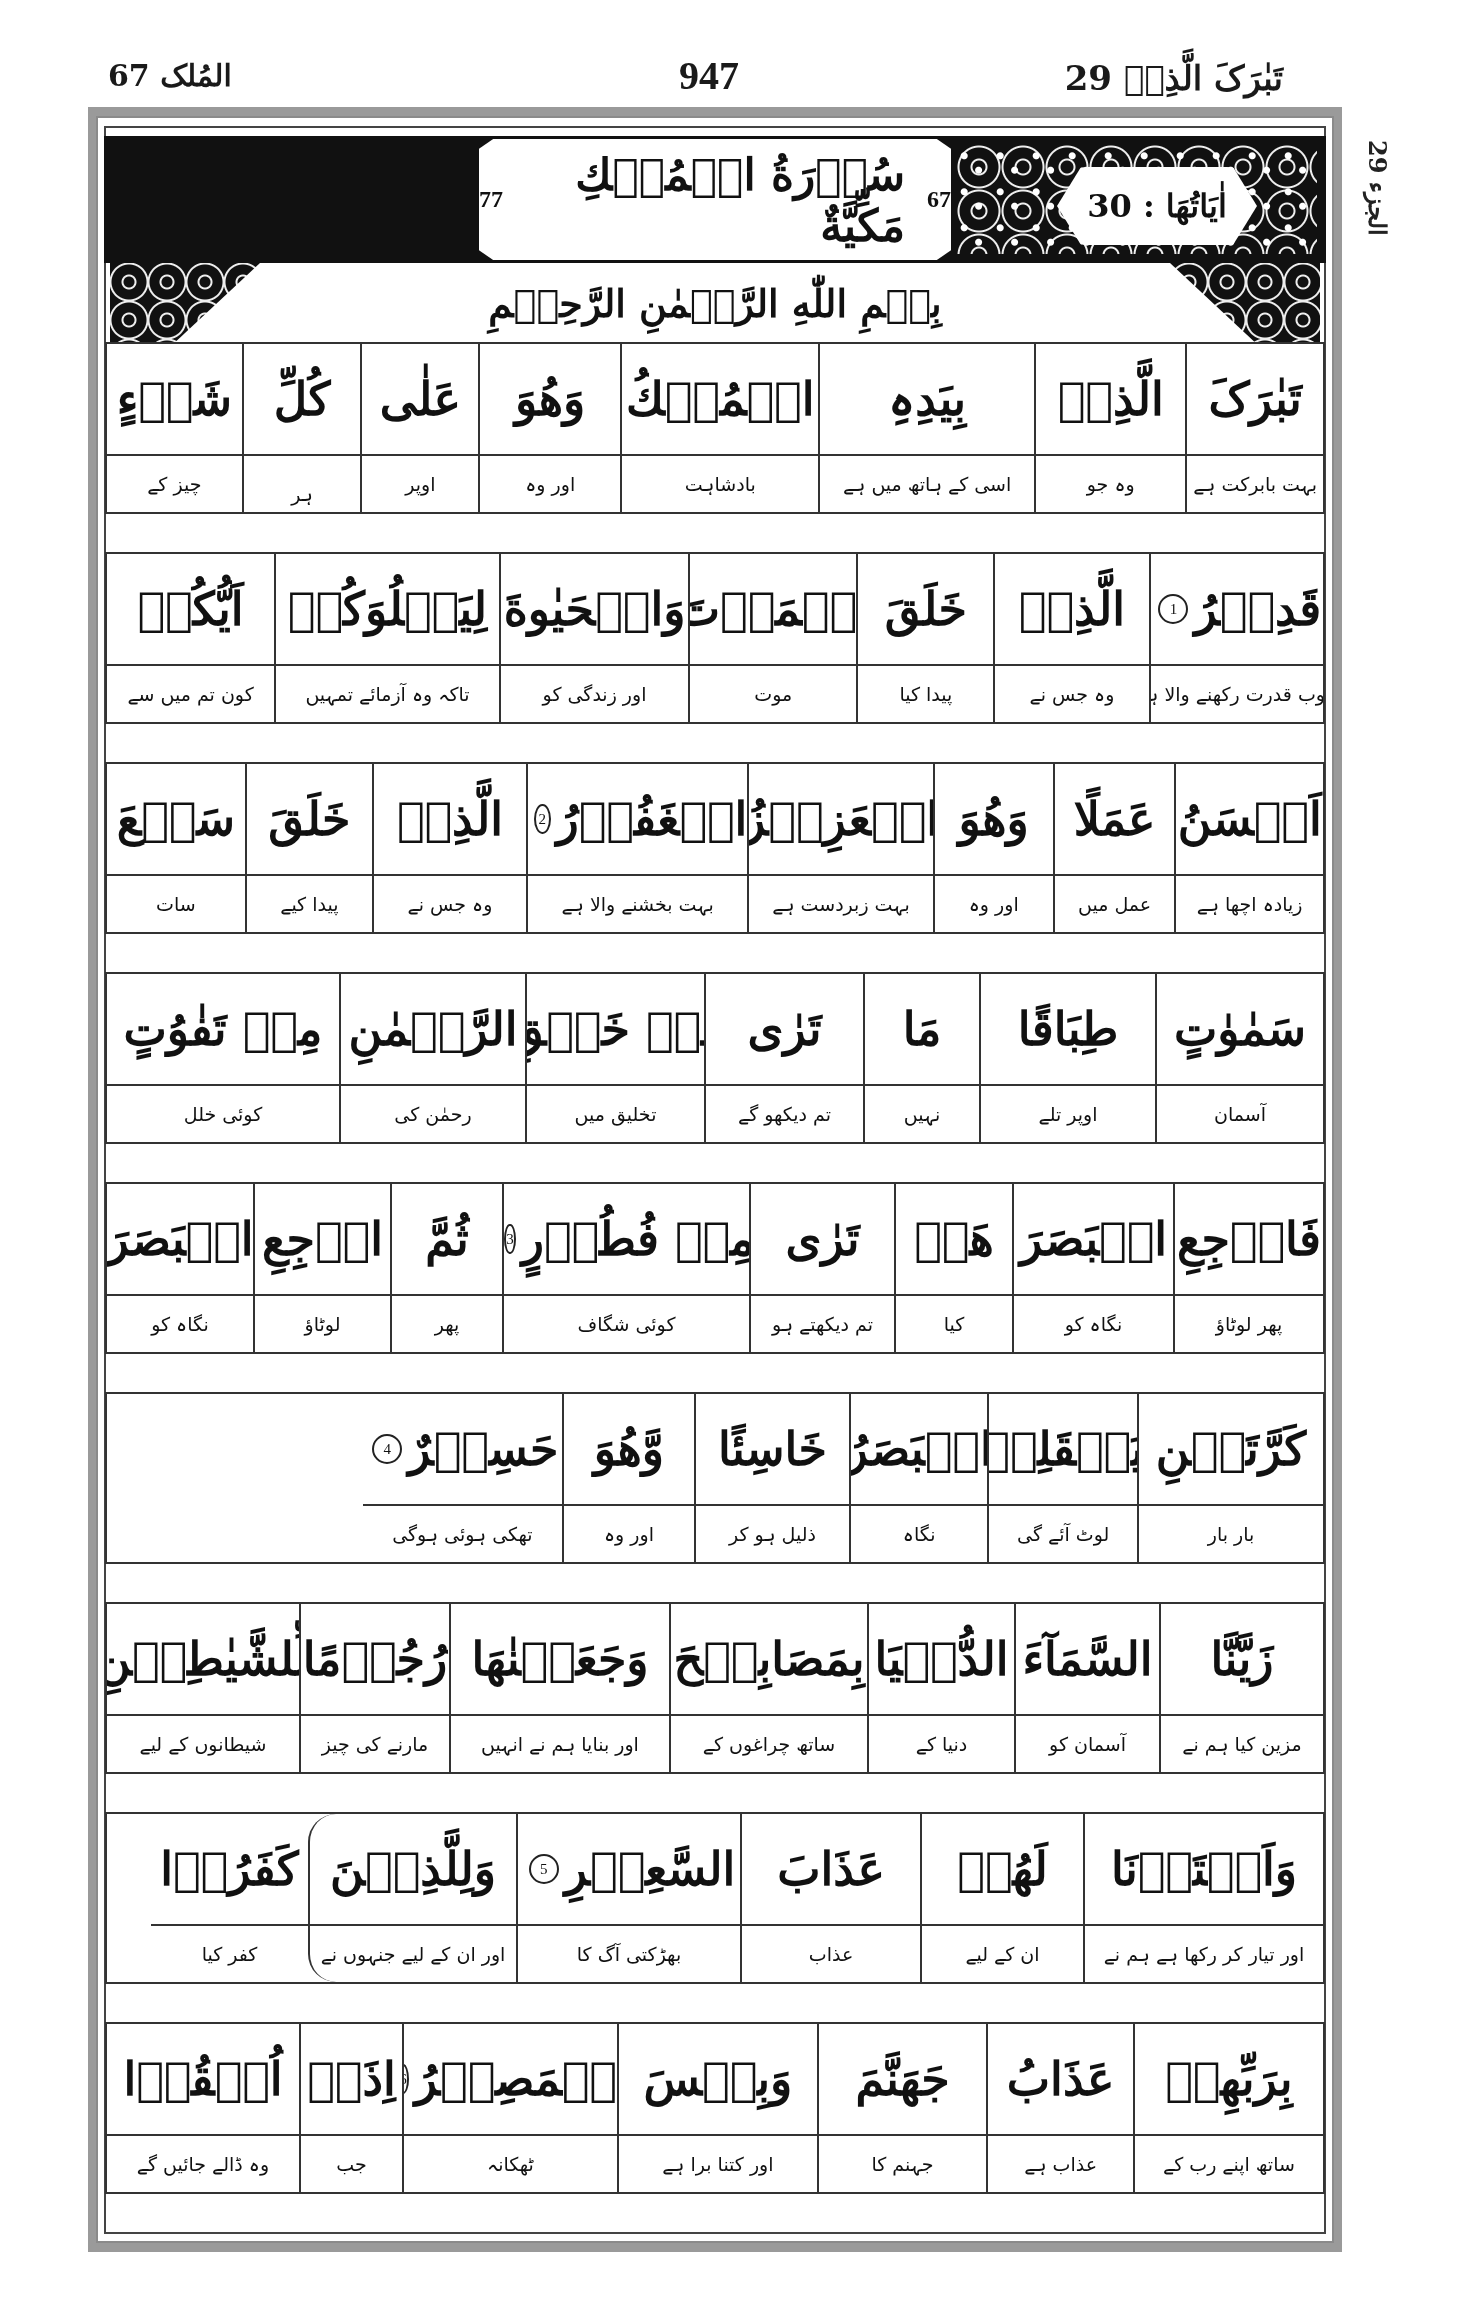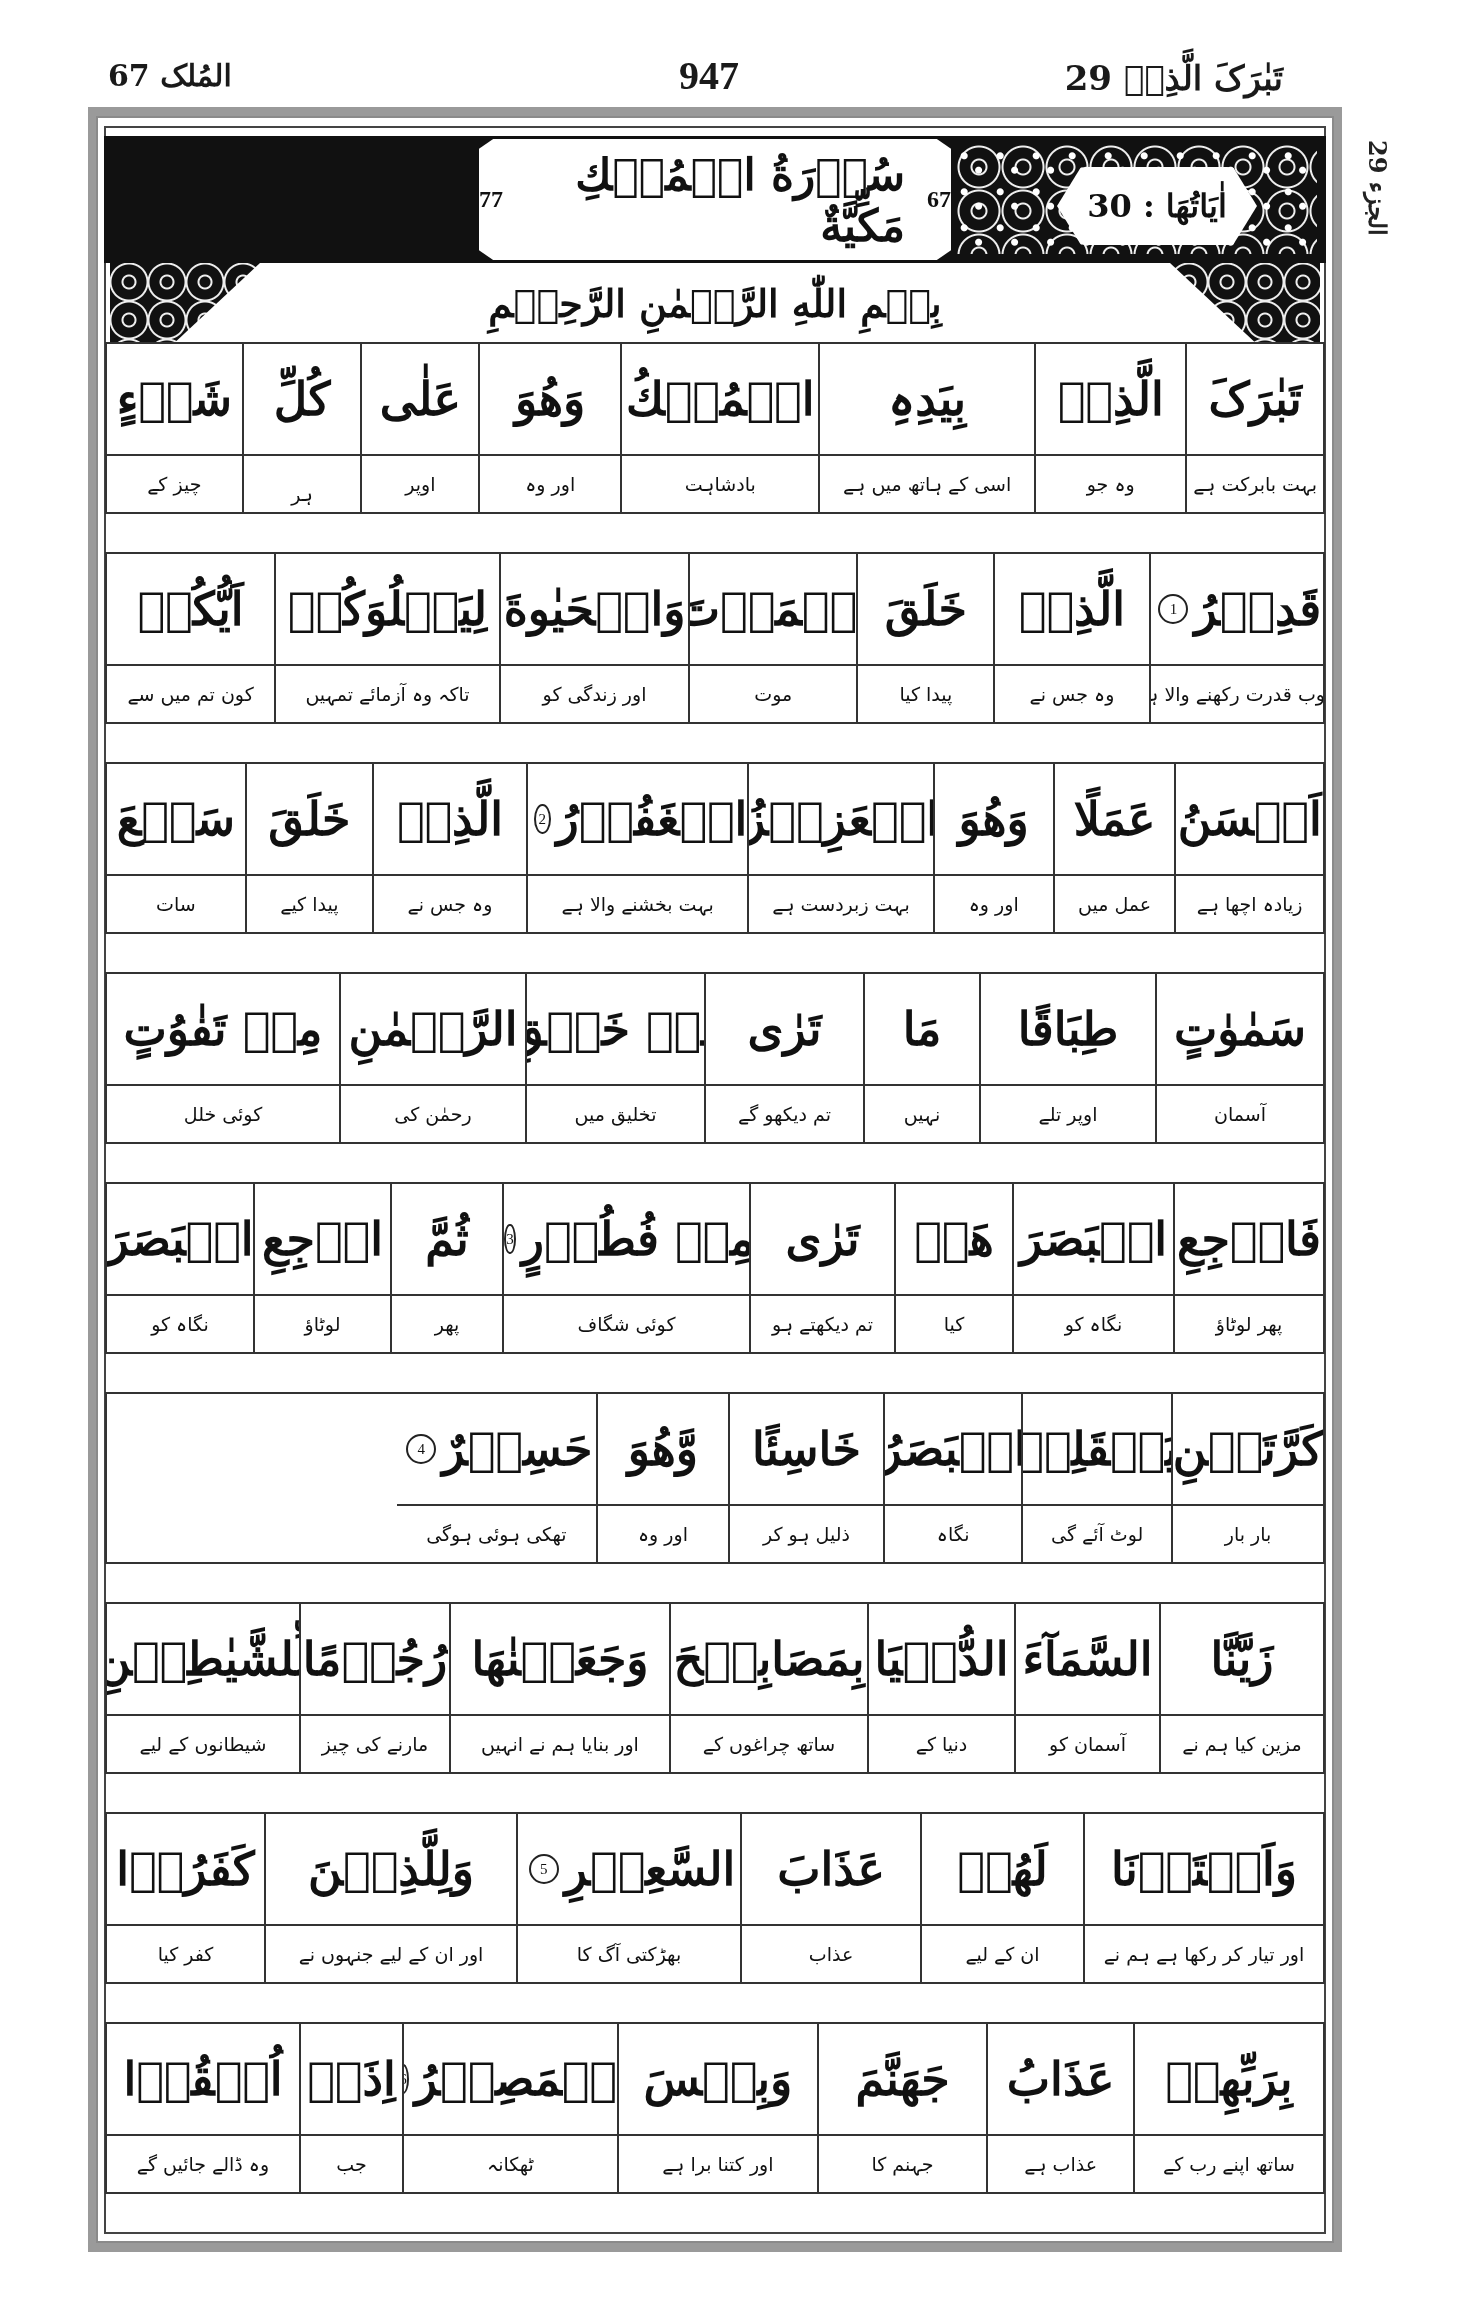--- a/index.html
+++ b/index.html
@@ -316,21 +316,21 @@
         <div class="cell" style="width: 146px;">
           <div class="ar">
             <span>الۡبَصَرَ</span>
           </div>
           <div class="ur">نگاہ کو</div>
         </div>
       </div>
     </div>
     <div class="table" style="top: 1392px; height: 172px;">
       <div class="row">
-        <div class="cell" style="width: 152px;">
+        <div class="cell" style="width: 186px;">
           <div class="ar">
             <span>كَرَّتَيۡنِ</span>
           </div>
           <div class="ur">بار بار</div>
         </div>
         <div class="cell" style="width: 149.693px;">
           <div class="ar">
             <span>يَنۡقَلِبۡ</span>
           </div>
           <div class="ur">لوٹ آئے گی</div>
@@ -428,21 +428,21 @@
           </div>
           <div class="ur">عذاب</div>
         </div>
         <div class="cell" style="width: 224px;">
           <div class="ar">
             <span>السَّعِيۡرِ</span>
             <span class="ayah">5</span>
           </div>
           <div class="ur">بھڑکتی آگ کا</div>
         </div>
-        <div class="cell" style="width: 252px;">
+        <div class="cell" style="width: 208px; border-radius: 28px;">
           <div class="ar">
             <span>وَلِلَّذِيۡنَ</span>
           </div>
           <div class="ur">اور ان کے لیے جنہوں نے</div>
         </div>
         <div class="cell" style="width: 157px;">
           <div class="ar">
             <span>كَفَرُوۡا</span>
           </div>
           <div class="ur">کفر کیا</div>

